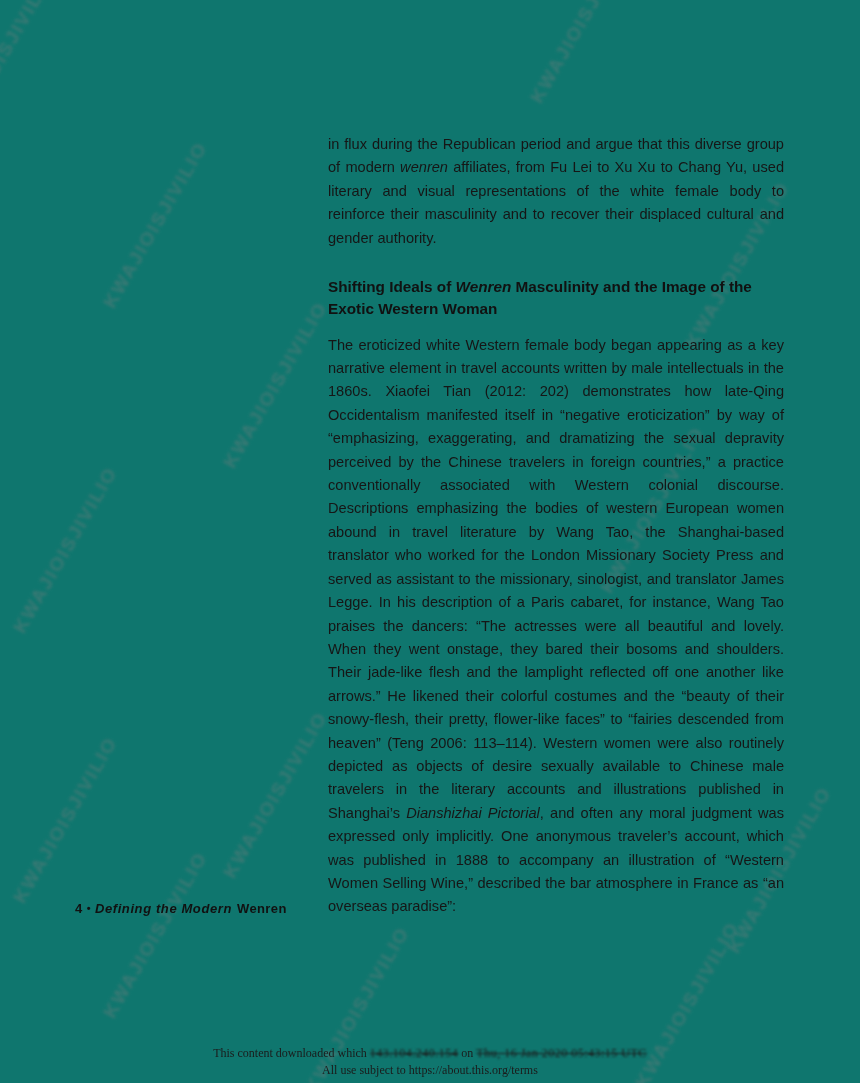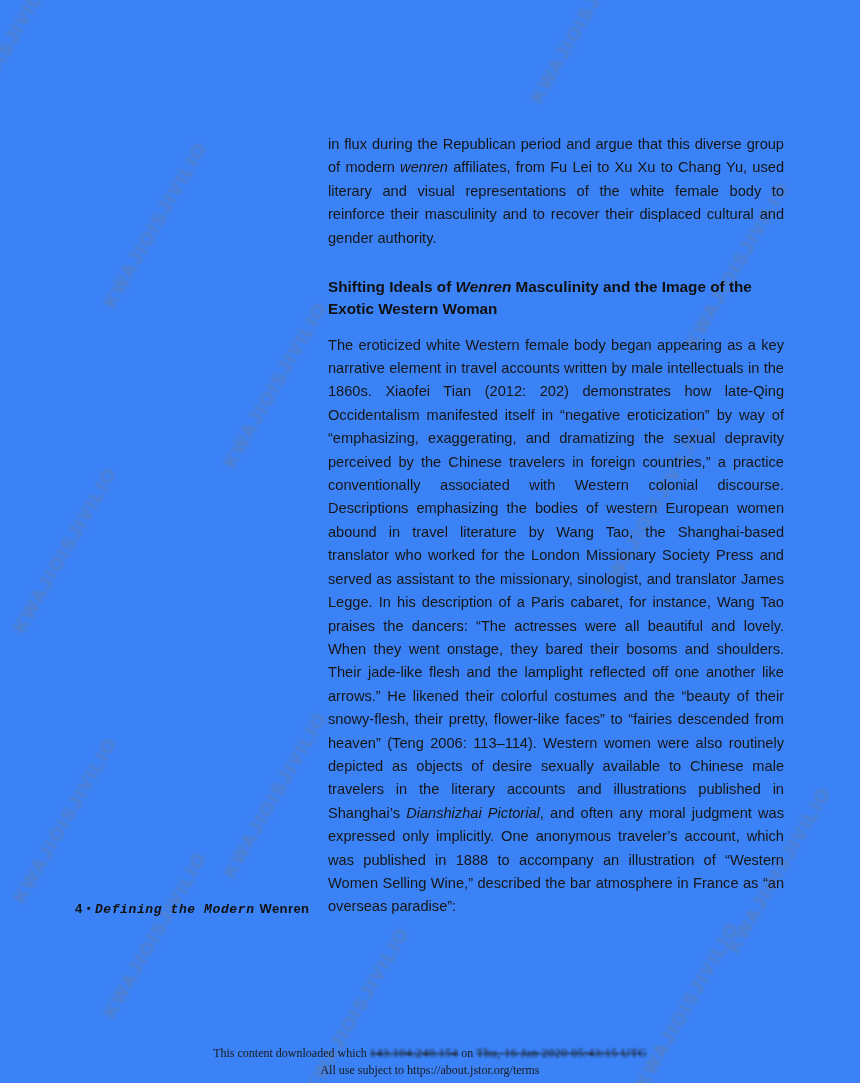--- a/index.html
+++ b/index.html
@@ -1,19 +1,19 @@
 <!DOCTYPE html>
 <html><head>
 <meta charset="utf-8">
 <style>
   html,body{margin:0;padding:0;background:#ffffff;}
   .page{
     position:relative;
     width:860px;height:1083px;
-    background:#3b82f6;
+    background:#0f766e;
     overflow:hidden;
     font-family:"Liberation Sans",sans-serif;
     color:#141414;
   }
   
   .wm-layer{position:absolute;inset:0;pointer-events:none;}
   .wm{
     position:absolute;
     transform:rotate(-60deg);
     transform-origin:left bottom;
@@ -49,21 +49,21 @@
   .running-footer{
     position:absolute;
     left:75px;top:901px;
     font-size:13px;
     font-weight:700;
     letter-spacing:0.4px;
     color:#111;
     white-space:nowrap;
   }
   .running-footer .sep{margin:0 4px;font-size:11px;vertical-align:1px;}
-  .running-footer .rh-italic{font-style:italic;letter-spacing:0.6px;font-family:Liberation Mono, monospace;}
+  .running-footer .rh-italic{font-style:italic;letter-spacing:0.6px;}
   .running-footer .rh-wenren{font-style:normal;margin-left:5px;letter-spacing:0.4px;}
   
   .jstor-note{
     position:absolute;
     left:0;right:0;top:1046px;
     text-align:center;
     font-family:"Liberation Serif",serif;
     font-size:12px;
     color:#1b1b1b;
   }
@@ -107,16 +107,16 @@
     <span>4</span><span class="sep">•</span><span class="rh-italic">Defining the Modern</span><span class="rh-wenren">Wenren</span>
   </div>
 
   <div class="jstor-note">
     <div class="jstor-line1">
       <span>This content downloaded which</span>
       <span class="redacted">143.104.240.154</span>
       <span>on</span>
       <span class="redacted">Thu, 16 Jan 2020 05:43:15 UTC</span>
     </div>
-    <div class="jstor-line2">All use subject to https://about.jstor.org/terms</div>
+    <div class="jstor-line2">All use subject to https://about.this.org/terms</div>
   </div>
 
 </div>
 
 </body></html>

